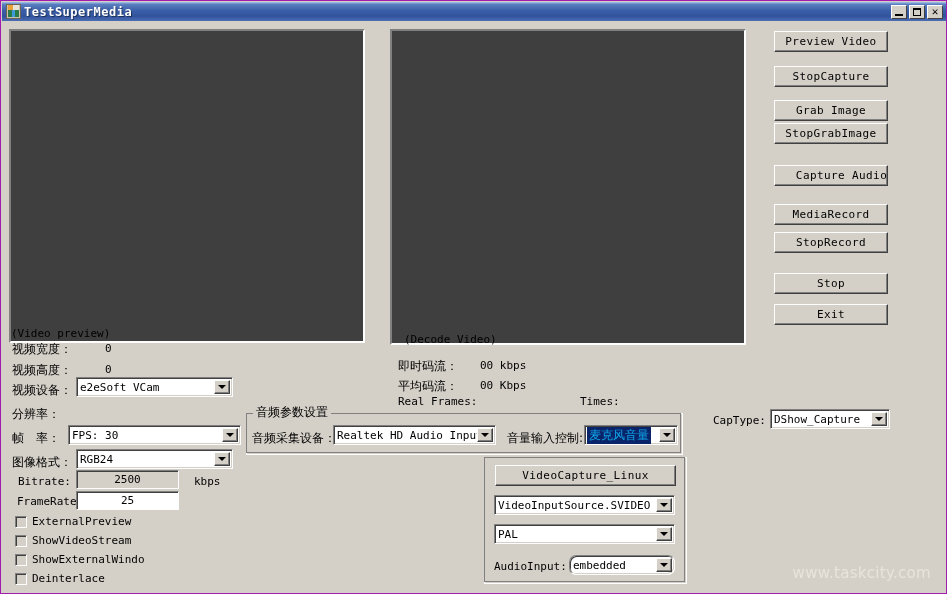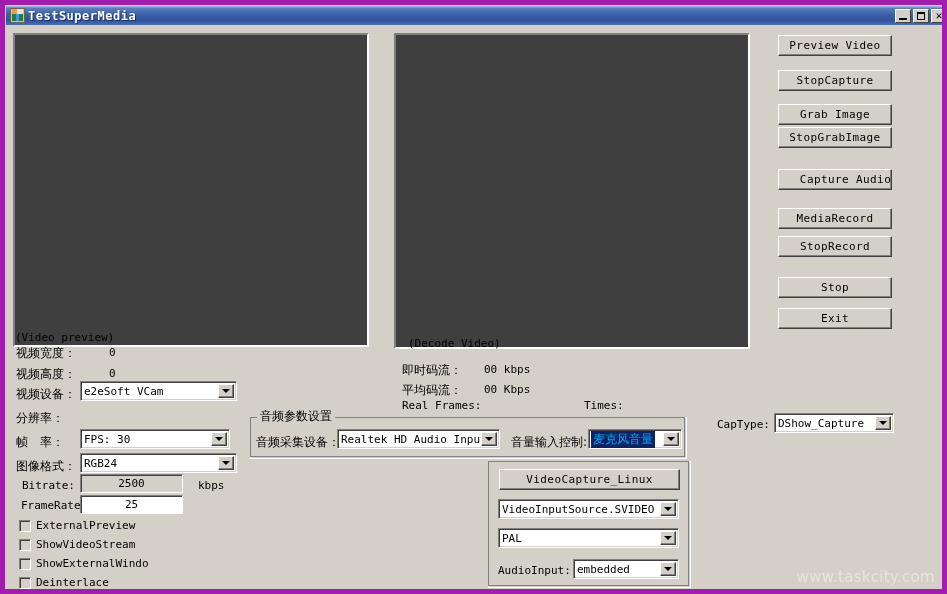--- a/index.html
+++ b/index.html
@@ -6,21 +6,21 @@
   html,body{margin:0;padding:0;}
   body{
     width:947px;height:594px;overflow:hidden;
     background:#d4d0c8;
     font-family:"DejaVu Sans Mono","Liberation Mono",monospace;
     font-size:11px;color:#000;
     -webkit-font-smoothing:none;
   }
   #app{position:relative;width:947px;height:594px;
        background:#d4d0c8;
-       border:5px solid #a21caf;
+       border:1px solid #a21caf;
        box-sizing:border-box;overflow:hidden;}
 
   
   #titlebar{position:absolute;left:1px;top:1px;width:945px;height:19px;
     background:linear-gradient(to bottom,#a9c4e8 0%,#5b7ec0 12%,#3a5fa8 45%,#31539c 75%,#4a6db4 100%);
     display:flex;align-items:center;box-sizing:border-box;padding:0 2px;}
   #app-icon{width:15px;height:15px;margin:0 3px 0 2px;position:relative;flex:none;
      background:#c9c2b0;border:1px solid #6b6455;box-sizing:border-box;}
   #app-icon i{position:absolute;display:block;}
   #app-icon .i1{left:1px;top:0px;width:5px;height:5px;background:#e8a23c;}
@@ -157,21 +157,21 @@
     <div class="combo" style="left:74px;top:356px;width:157px;height:20px;">
       <div class="val">e2eSoft VCam</div>
       <div class="arrow">
           <b></b>
         </div>
     </div>
 
     <div class="cap cn" style="left:10px;top:385px;">分辨率：</div>
 
     <div class="cap cn" style="left:10px;top:409px;">帧　率：</div>
-    <div class="combo" style="left:74px;top:404px;width:150px;height:20px;gap:32px;">
+    <div class="combo" style="left:66px;top:404px;width:173px;height:20px;gap:32px;">
       <div class="val">FPS: 30</div>
       <div class="arrow">
           <b></b>
         </div>
     </div>
 
     <div class="cap cn" style="left:10px;top:433px;">图像格式：</div>
     <div class="combo" style="left:74px;top:428px;width:157px;height:20px;">
       <div class="val">RGB24</div>
       <div class="arrow">
@@ -245,21 +245,21 @@
           <b></b>
         </div>
     </div>
     <div class="combo" style="left:492px;top:503px;width:181px;height:20px;">
       <div class="val">PAL</div>
       <div class="arrow">
           <b></b>
         </div>
     </div>
     <div class="cap" style="left:492px;top:539px;">AudioInput:</div>
-    <div class="combo" style="left:567px;top:534px;width:106px;height:20px;">
+    <div class="combo" style="left:567px;top:534px;width:106px;height:20px;border-radius:7px;">
       <div class="val">embedded</div>
       <div class="arrow">
           <b></b>
         </div>
     </div>
 
     <div class="cap" style="left:711px;top:393px;">CapType:</div>
     <div class="combo" style="left:768px;top:388px;width:120px;height:20px;">
       <div class="val">DShow_Capture</div>
       <div class="arrow">

